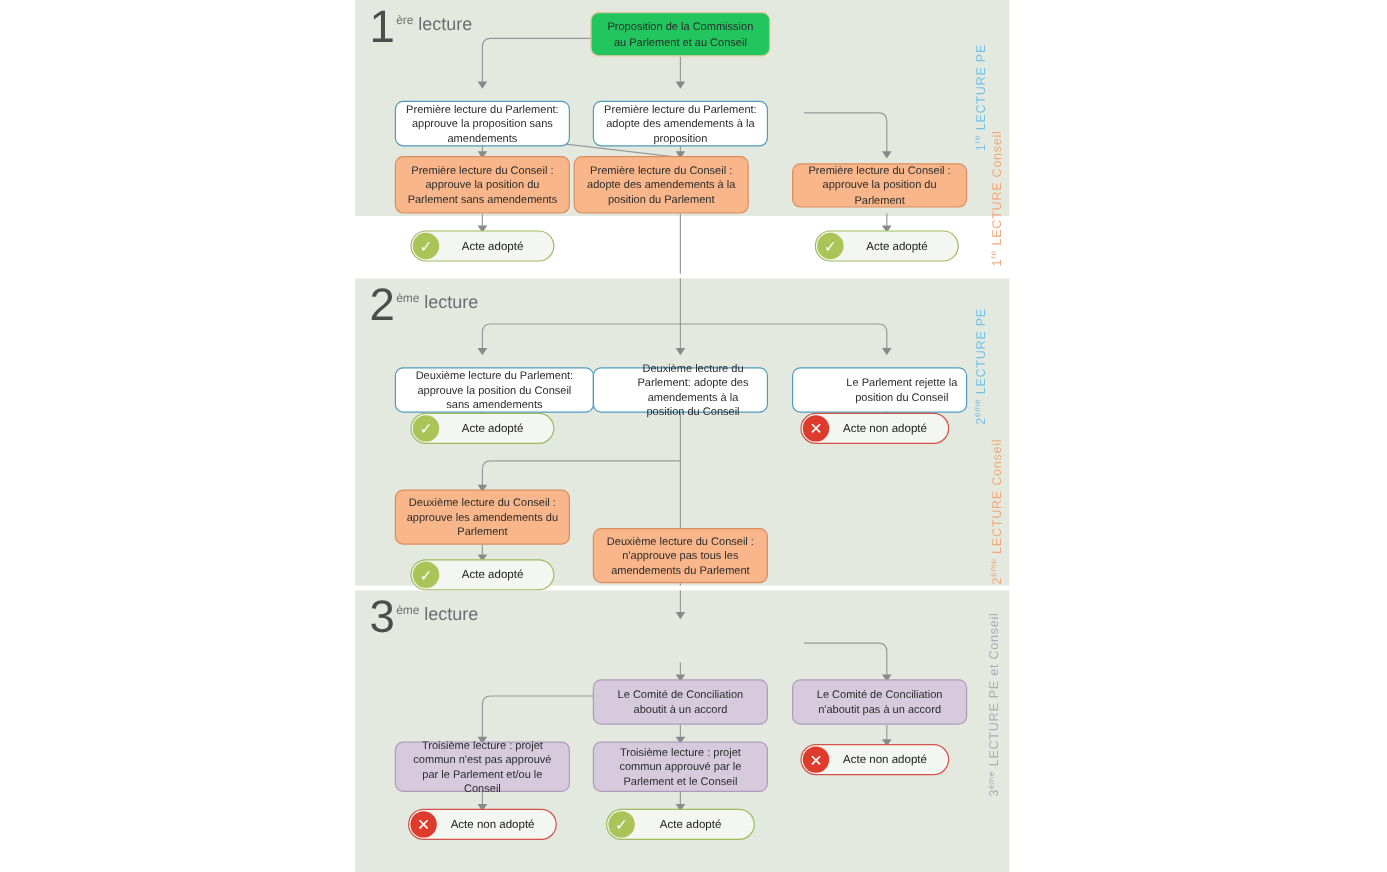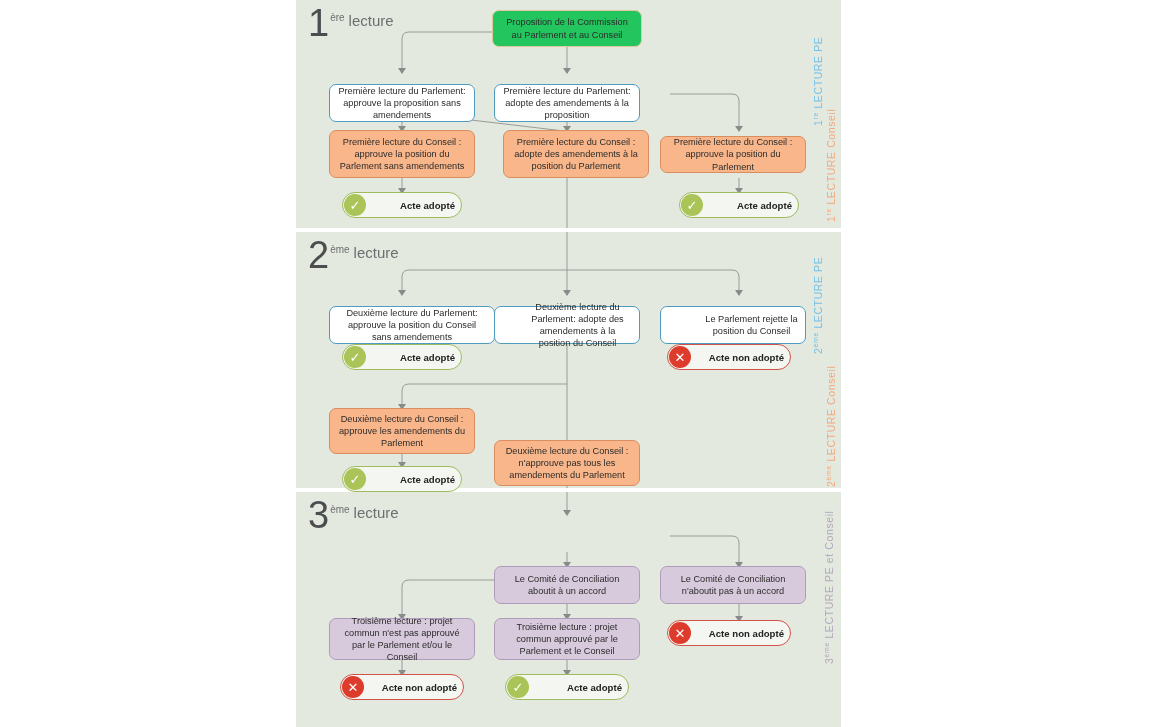--- a/index.html
+++ b/index.html
@@ -16,21 +16,21 @@
     overflow:hidden;
   }
 
   
   .panel{
     position:absolute;
     left:296px;
     width:545px;
     background:#e3e9de;
   }
-  #panel-1{top:0px;height:228px;}
+  #panel-1{top:0px;height:180px;}
   #panel-2{top:232px;height:256px;}
   #panel-3{top:492px;height:235px;}
 
   
   .sec-head{
     position:absolute;
     left:12px;
     top:4px;
     color:#58585a;
     white-space:nowrap;
@@ -112,23 +112,23 @@
     width:22px;height:22px;border-radius:50%;
     flex:0 0 22px;
     margin-left:1px;
     display:flex;align-items:center;justify-content:center;
     color:#ffffff;font-size:13px;font-weight:bold;line-height:1;
   }
   .pill.ok .badge{background:#aac457;}
   .pill.no .badge{background:#dd3b2b;}
   .pill .lbl{
     flex:1 1 auto;
-    text-align:right;
+    text-align:center;
     font-size:9.6px;
-    font-weight:bold;
+    font-weight:normal;
     color:#222;
     padding-right:6px;
   }
 </style>
 </head>
 <body>
 
 <div id="canvas">
 
   <div class="panel" id="panel-1">
@@ -164,21 +164,21 @@
 
       <path d="M271,178 L271,228"></path>
     </svg>
 
     <div class="node cream" style="left:196px;top:10px;width:150px;height:37px;">Proposition de la Commission au Parlement et au Conseil</div>
 
     <div class="node blue" style="left:33px;top:72px;width:146px;height:38px;">Première lecture du Parlement: approuve la proposition sans amendements</div>
     <div class="node blue" style="left:198px;top:72px;width:146px;height:38px;">Première lecture du Parlement: adopte des amendements à la proposition</div>
 
     <div class="node orange" style="left:33px;top:130px;width:146px;height:48px;">Première lecture du Conseil : approuve la position du Parlement sans amendements</div>
-    <div class="node orange" style="left:207px;top:130px;width:146px;height:48px;">Première lecture du Conseil : adopte des amendements à la position du Parlement</div>
+    <div class="node orange" style="left:182px;top:130px;width:146px;height:48px;">Première lecture du Conseil : adopte des amendements à la position du Parlement</div>
     <div class="node orange" style="left:364px;top:136px;width:146px;height:37px;">Première lecture du Conseil : approuve la position du Parlement</div>
 
     <div class="pill ok" style="left:46px;top:192px;width:120px;">
       <span class="badge">✓</span>
       <span class="lbl">Acte adopté</span>
     </div>
     <div class="pill ok" style="left:383px;top:192px;width:120px;">
       <span class="badge">✓</span>
       <span class="lbl">Acte adopté</span>
     </div>

